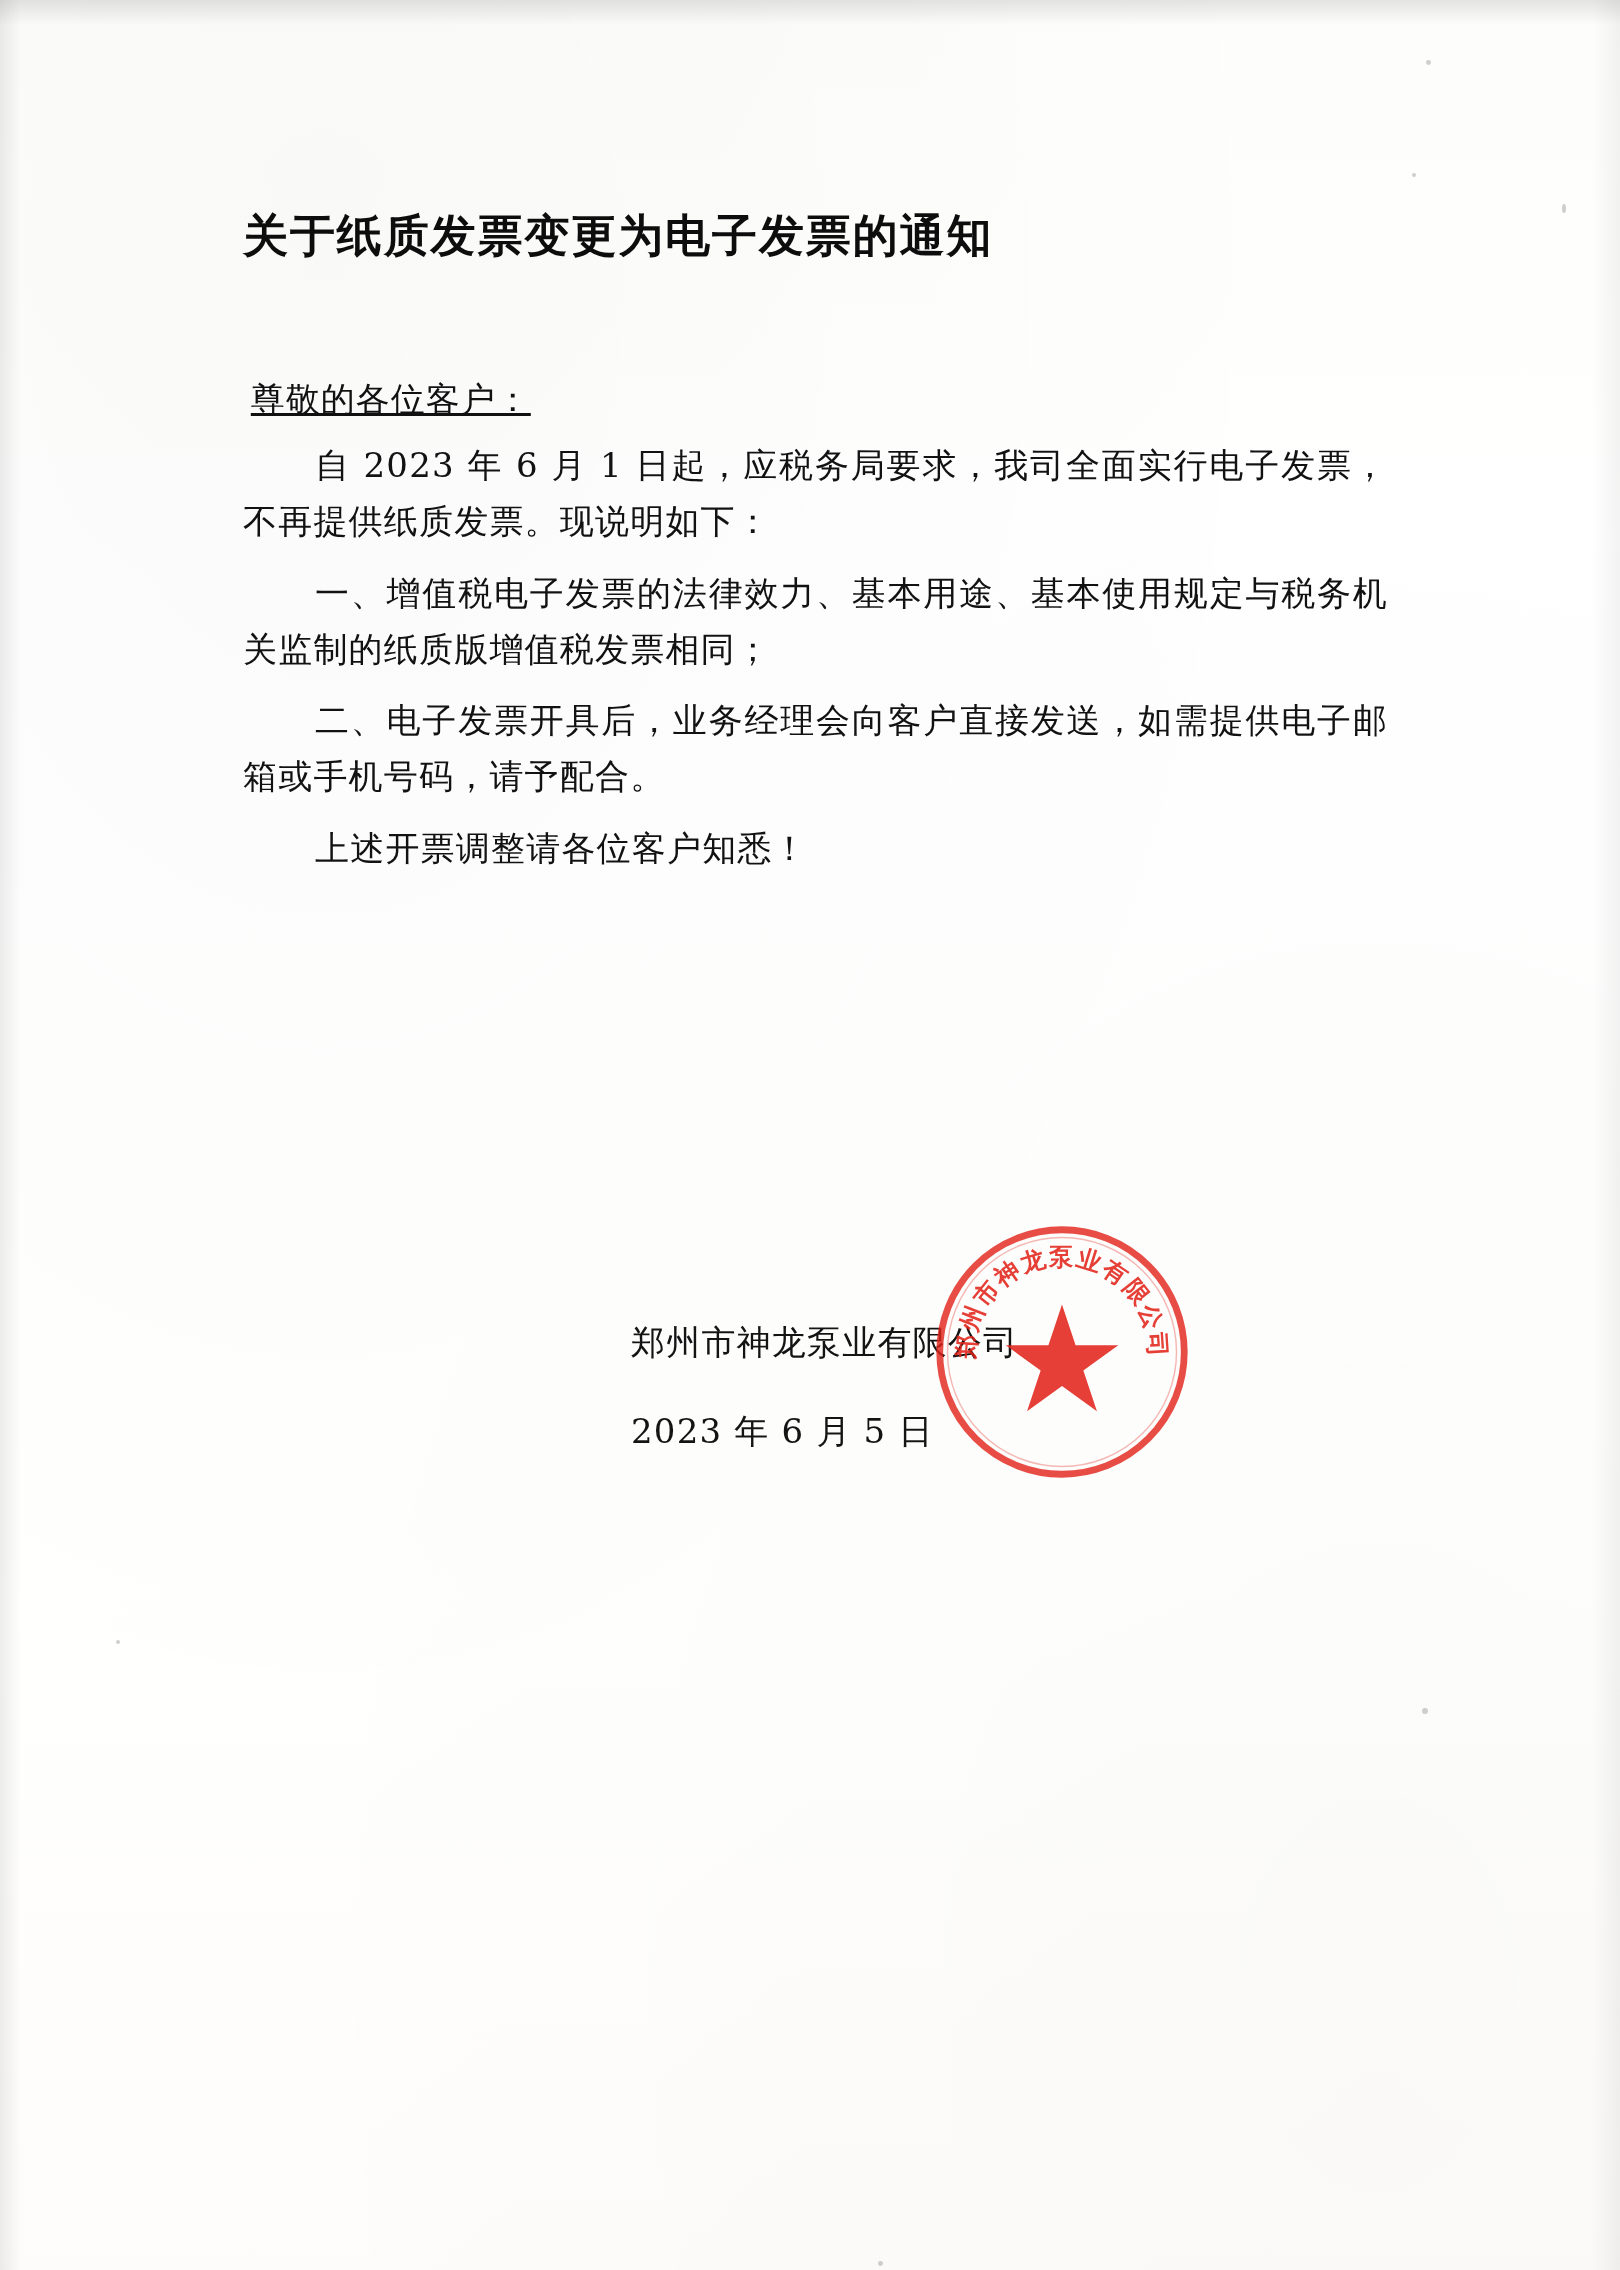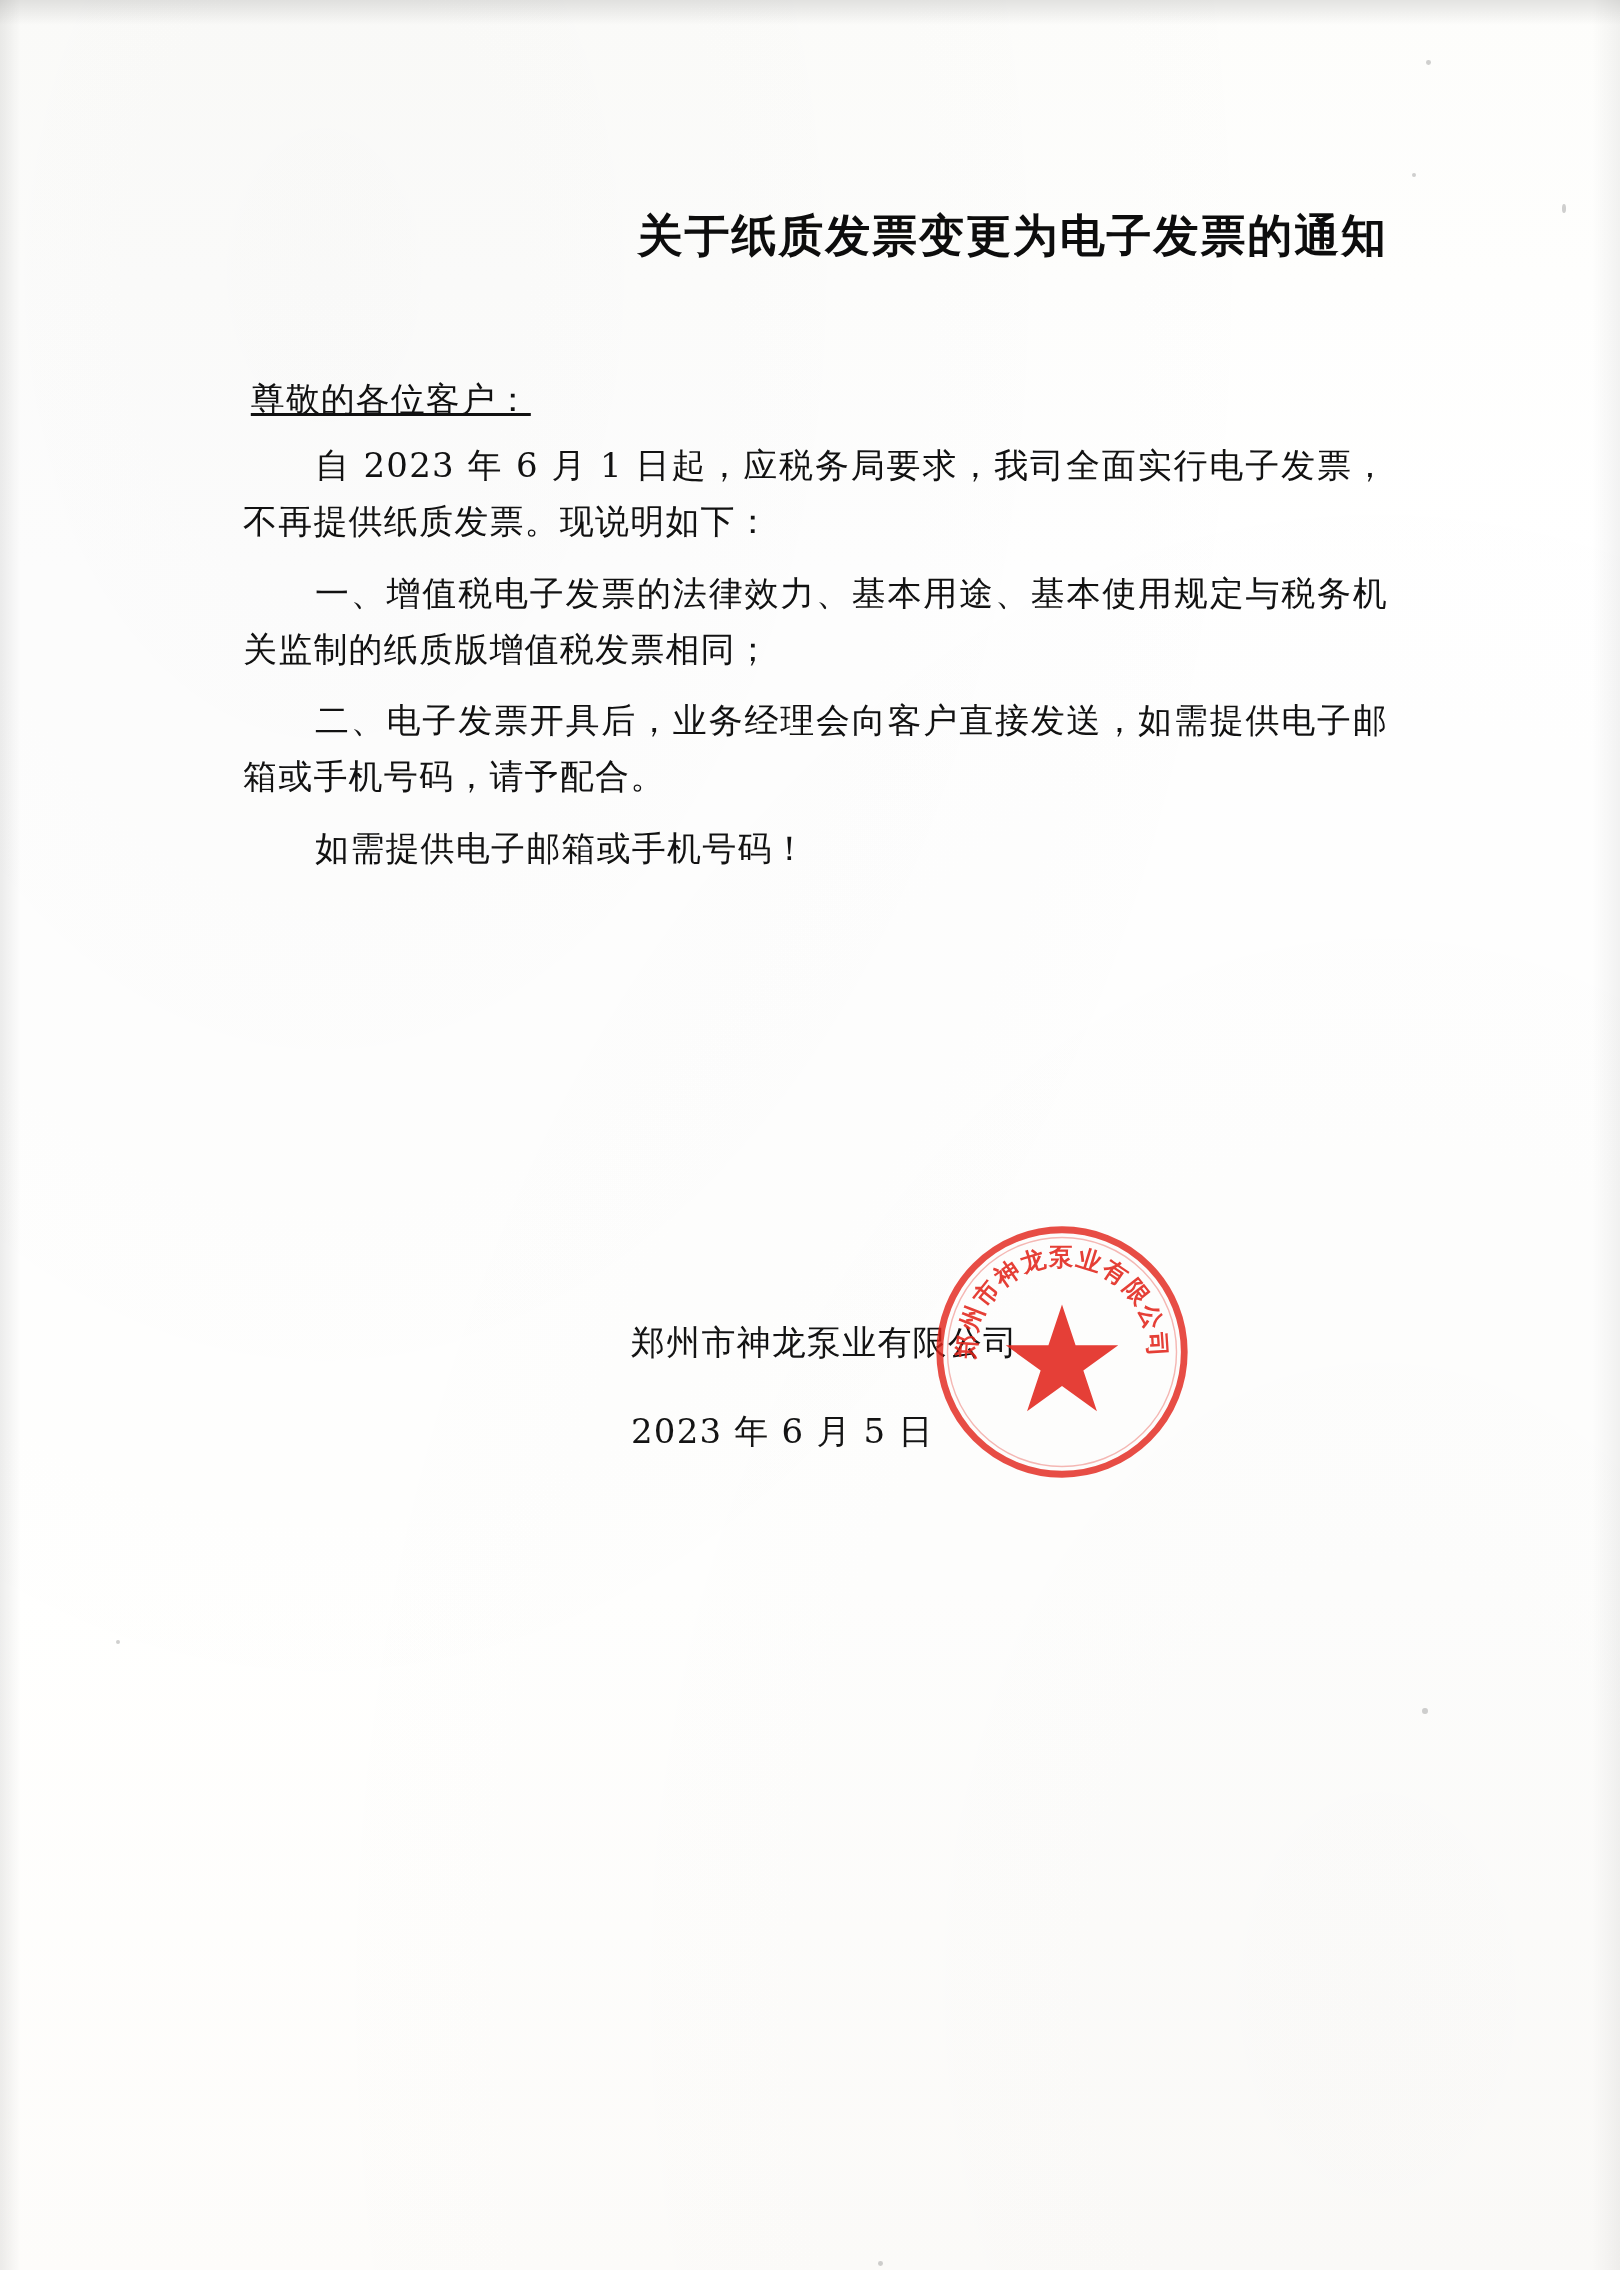--- a/index.html
+++ b/index.html
@@ -58,21 +58,21 @@
   .content {
     position: absolute;
     left: 243px;
     top: 0;
     width: 1145px;
     height: 100%;
     color: #111;
   }
 
   .doc-title {
-    text-align: right;
+    text-align: left;
     font-size: 45px;
     font-weight: bold;
     letter-spacing: 1.9px;
     margin-top: 206px;
     color: #0d0d0d;
     font-family: "DejaVu Sans", "Liberation Sans", sans-serif;
   }
 
   .salutation {
     margin-top: 116px;
@@ -148,21 +148,21 @@
     <div class="doc-title">关于纸质发票变更为电子发票的通知</div>
 
     <div class="salutation">尊敬的各位客户：</div>
 
     <p class="para first">自 2023 年 6 月 1 日起，应税务局要求，我司全面实行电子发票，不再提供纸质发票。现说明如下：</p>
 
     <p class="para">一、增值税电子发票的法律效力、基本用途、基本使用规定与税务机关监制的纸质版增值税发票相同；</p>
 
     <p class="para">二、电子发票开具后，业务经理会向客户直接发送，如需提供电子邮箱或手机号码，请予配合。</p>
 
-    <p class="para">如需提供电子邮箱或手机号码！</p>
+    <p class="para">上述开票调整请各位客户知悉！</p>
 
     <div class="signature-block">
       <div>郑州市神龙泵业有限公司</div>
       <div>2023 年 6 月 5 日</div>
     </div>
 
   </div>
 
   <div class="seal">
     <svg width="262" height="262" viewBox="0 0 270 270" xmlns="http://www.w3.org/2000/svg">

